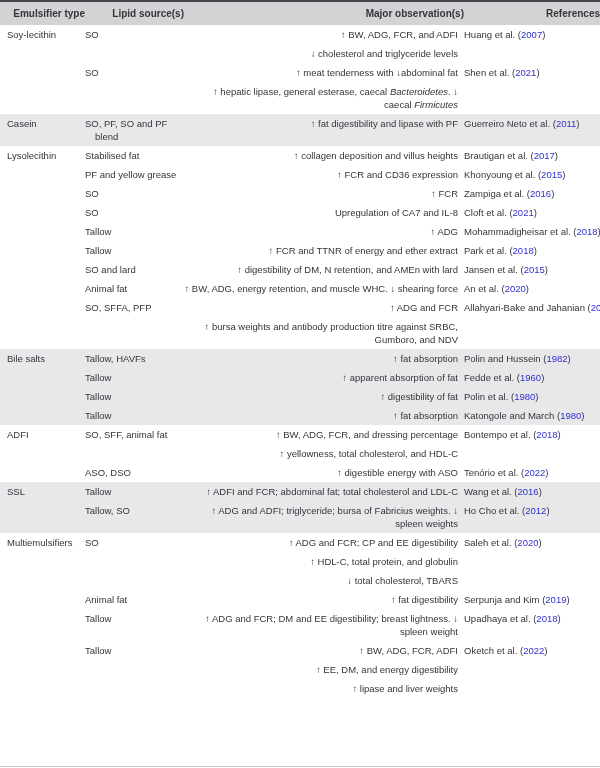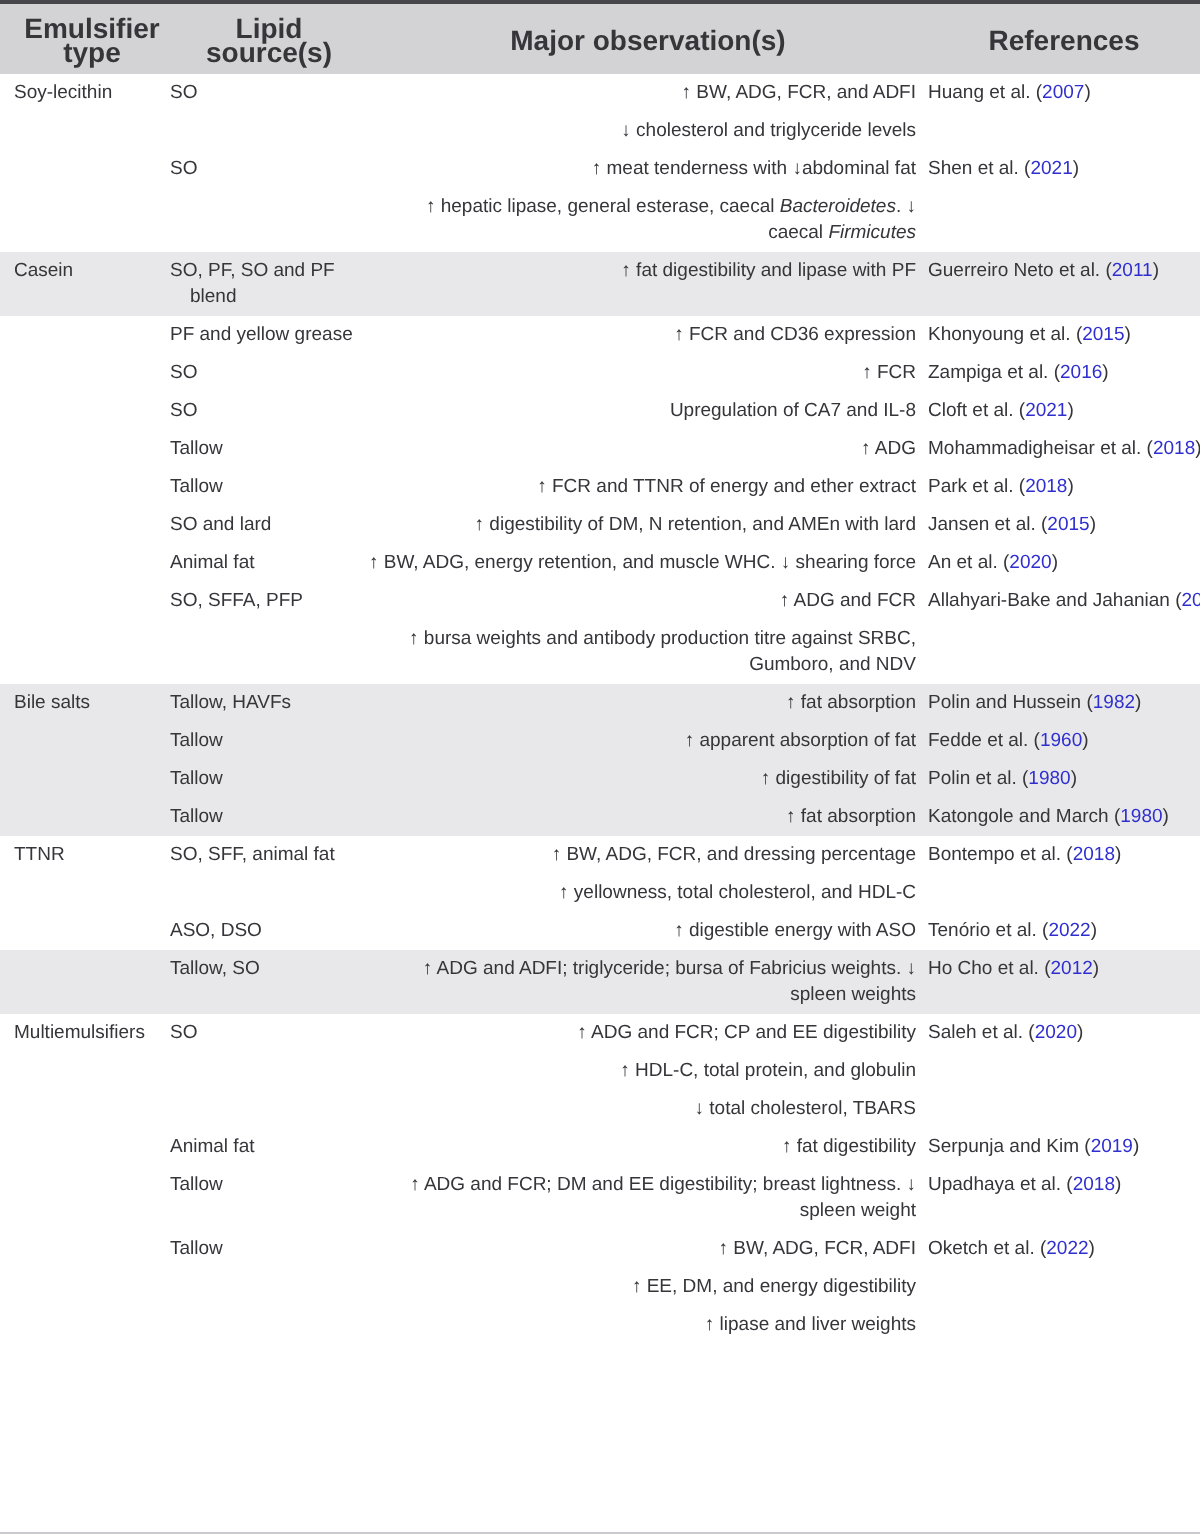--- a/index.html
+++ b/index.html
@@ -12,21 +12,21 @@
   }
   .page {
     width: 600px; height: 767px;
     border-top: 2px solid var(--top-border, #47474b);
     border-bottom: 1px solid var(--bottom-border, #cacace);
     overflow: hidden;
   }
   table { width: 100%; border-collapse: collapse; table-layout: fixed; }
   thead th {
     background: var(--header-bg, #d3d3d5);
-    font-size: 14px; font-weight: 700; text-align: center;
+    font-size: 10px; font-weight: 700; text-align: right;
     padding: 6px 0 5px 0; line-height: 12px; margin-left: 44px;
   }
   thead th:first-child { padding-left: 7px; }
   tbody td { vertical-align: top; font-size: 9.5px; padding: 0; }
   tbody td:first-child { padding-left: 7px; }
   tr.shaded { background: var(--shade-bg, #e8e8ea); }
   .cell-p {
     margin: 0; line-height: 13px;
     padding: 3px 0 3px 10px; text-indent: -10px;
   }
@@ -96,20 +96,34 @@
             <p data-name="lipid-source-label" class="cell-p"><span data-name="text-segment">SO, PF, SO and PF blend</span></p>
           </td>
           <td data-name="observations-cell">
             <p data-name="observation-line" class="cell-p"><span data-name="text-segment">↑ fat digestibility and lipase with PF</span></p>
           </td>
           <td data-name="reference-cell">
             <p data-name="reference-label" class="cell-p"><span data-name="text-segment">Guerreiro Neto et al. (</span><a data-name="reference-year-link" class="year">2011</a><span data-name="text-segment">)</span></p>
           </td>
         </tr>
         <tr data-name="table-row">
+          <td data-name="emulsifier-type-cell">
+            <p data-name="emulsifier-type-label" class="cell-p"><span data-name="text-segment">Lysolecithin</span></p>
+          </td>
+          <td data-name="lipid-source-cell">
+            <p data-name="lipid-source-label" class="cell-p"><span data-name="text-segment">Stabilised fat</span></p>
+          </td>
+          <td data-name="observations-cell">
+            <p data-name="observation-line" class="cell-p"><span data-name="text-segment">↑ collagen deposition and villus heights</span></p>
+          </td>
+          <td data-name="reference-cell">
+            <p data-name="reference-label" class="cell-p"><span data-name="text-segment">Brautigan et al. (</span><a data-name="reference-year-link" class="year">2017</a><span data-name="text-segment">)</span></p>
+          </td>
+        </tr>
+        <tr data-name="table-row">
           <td data-name="emulsifier-type-cell"></td>
           <td data-name="lipid-source-cell">
             <p data-name="lipid-source-label" class="cell-p"><span data-name="text-segment">PF and yellow grease</span></p>
           </td>
           <td data-name="observations-cell">
             <p data-name="observation-line" class="cell-p"><span data-name="text-segment">↑ FCR and CD36 expression</span></p>
           </td>
           <td data-name="reference-cell">
             <p data-name="reference-label" class="cell-p"><span data-name="text-segment">Khonyoung et al. (</span><a data-name="reference-year-link" class="year">2015</a><span data-name="text-segment">)</span></p>
           </td>
@@ -244,21 +258,21 @@
           </td>
           <td data-name="observations-cell">
             <p data-name="observation-line" class="cell-p"><span data-name="text-segment">↑ fat absorption</span></p>
           </td>
           <td data-name="reference-cell">
             <p data-name="reference-label" class="cell-p"><span data-name="text-segment">Katongole and March (</span><a data-name="reference-year-link" class="year">1980</a><span data-name="text-segment">)</span></p>
           </td>
         </tr>
         <tr data-name="table-row">
           <td data-name="emulsifier-type-cell">
-            <p data-name="emulsifier-type-label" class="cell-p"><span data-name="text-segment">TTNR</span></p>
+            <p data-name="emulsifier-type-label" class="cell-p"><span data-name="text-segment">ADFI</span></p>
           </td>
           <td data-name="lipid-source-cell">
             <p data-name="lipid-source-label" class="cell-p"><span data-name="text-segment">SO, SFF, animal fat</span></p>
           </td>
           <td data-name="observations-cell">
             <p data-name="observation-line" class="cell-p"><span data-name="text-segment">↑ BW, ADG, FCR, and dressing percentage</span></p>
             <p data-name="observation-line" class="cell-p"><span data-name="text-segment">↑ yellowness, total cholesterol, and HDL-C</span></p>
           </td>
           <td data-name="reference-cell">
             <p data-name="reference-label" class="cell-p"><span data-name="text-segment">Bontempo et al. (</span><a data-name="reference-year-link" class="year">2018</a><span data-name="text-segment">)</span></p>
@@ -267,20 +281,34 @@
         <tr data-name="table-row">
           <td data-name="emulsifier-type-cell"></td>
           <td data-name="lipid-source-cell">
             <p data-name="lipid-source-label" class="cell-p"><span data-name="text-segment">ASO, DSO</span></p>
           </td>
           <td data-name="observations-cell">
             <p data-name="observation-line" class="cell-p"><span data-name="text-segment">↑ digestible energy with ASO</span></p>
           </td>
           <td data-name="reference-cell">
             <p data-name="reference-label" class="cell-p"><span data-name="text-segment">Tenório et al. (</span><a data-name="reference-year-link" class="year">2022</a><span data-name="text-segment">)</span></p>
+          </td>
+        </tr>
+        <tr data-name="table-row" class="shaded">
+          <td data-name="emulsifier-type-cell">
+            <p data-name="emulsifier-type-label" class="cell-p"><span data-name="text-segment">SSL</span></p>
+          </td>
+          <td data-name="lipid-source-cell">
+            <p data-name="lipid-source-label" class="cell-p"><span data-name="text-segment">Tallow</span></p>
+          </td>
+          <td data-name="observations-cell">
+            <p data-name="observation-line" class="cell-p"><span data-name="text-segment">↑ ADFI and FCR; abdominal fat; total cholesterol and LDL-C</span></p>
+          </td>
+          <td data-name="reference-cell">
+            <p data-name="reference-label" class="cell-p"><span data-name="text-segment">Wang et al. (</span><a data-name="reference-year-link" class="year">2016</a><span data-name="text-segment">)</span></p>
           </td>
         </tr>
         <tr data-name="table-row" class="shaded">
           <td data-name="emulsifier-type-cell"></td>
           <td data-name="lipid-source-cell">
             <p data-name="lipid-source-label" class="cell-p"><span data-name="text-segment">Tallow, SO</span></p>
           </td>
           <td data-name="observations-cell">
             <p data-name="observation-line" class="cell-p"><span data-name="text-segment">↑ ADG and ADFI; triglyceride; bursa of Fabricius weights. ↓ spleen weights</span></p>
           </td>

